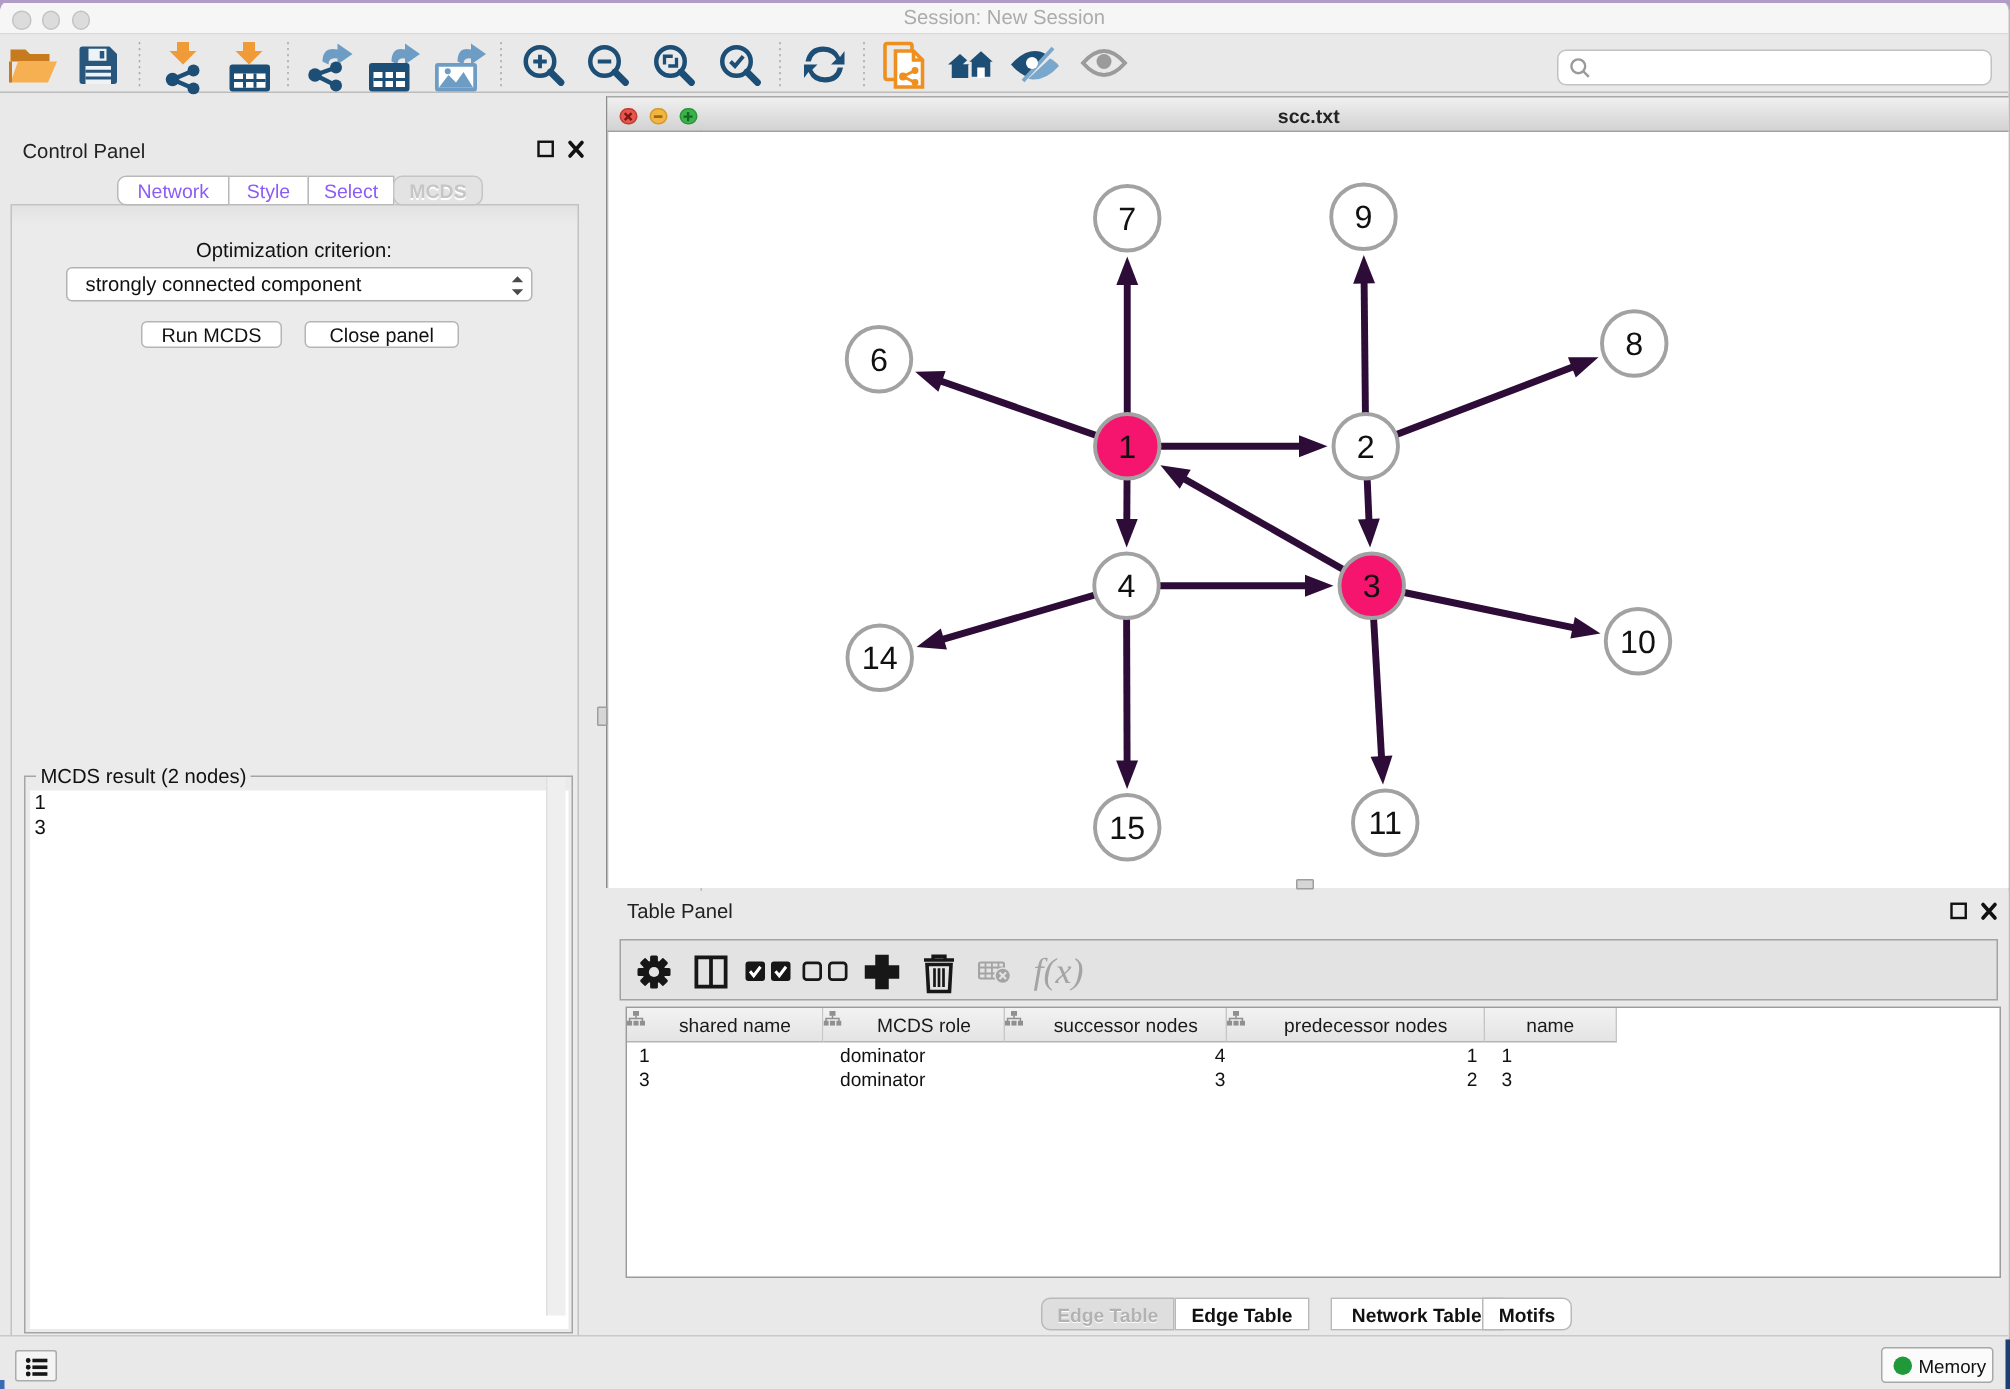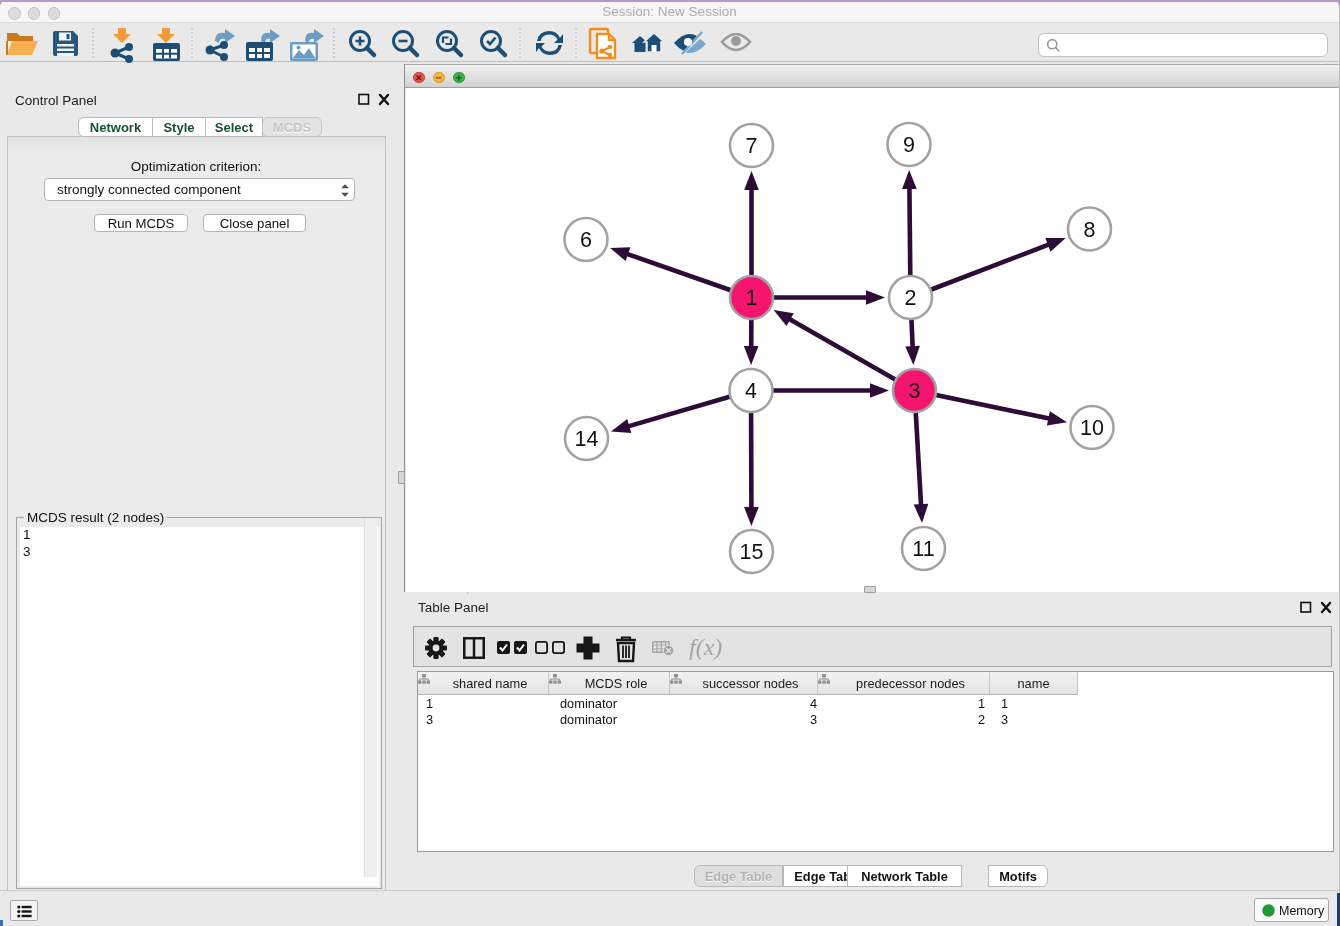--- a/index.html
+++ b/index.html
@@ -9,21 +9,21 @@
 #win { position:absolute; left:0; top:0; right:0; bottom:0; background:#e9e9e9; border-radius:8px 8px 0 0; overflow:hidden; border-right:1px solid #bdbdbd; }
 #purpletop { position:absolute; left:0; top:0; width:100%; height:2px; background:#b19cc7; z-index:60; }
 #titlebar { position:absolute; left:0; top:0; width:100%; height:23px; background:#f6f6f6; border-bottom:1px solid #d9d9d9; }
 .tl { position:absolute; top:7px; width:12.5px; height:12.5px; border-radius:50%; background:#dcdcdc; border:1px solid #c3c3c3; }
 #wtitle { position:absolute; top:4px; left:0; width:100%; text-align:center; font-size:13.5px; color:#acacac; }
 #toolbar { position:absolute; left:0; top:23px; width:100%; height:39px; background:#e9e9e9; border-bottom:1px solid #bcbcbc; }
 #search { position:absolute; left:1038px; top:10px; width:290px; height:24px; background:#fff; border:1px solid #c2c2c2; border-radius:6px; }
 
 #cpanel { position:absolute; left:0; top:63px; width:468px; height:827px; background:#e9e9e9; border-right:1px solid #bdbdbd;margin-top:20px; }
 #cpbox { position:absolute; left:7px; top:53px; width:379px; height:765px; background:linear-gradient(#e2e2e2, #ebebeb 12px); border:1px solid #c2c2c2; }
-.tab { position:absolute; top:34px; height:20px; background:#fff; border:1px solid #b9b9b9; font-size:13px; font-weight:bold; color:#14532d; text-align:center; line-height:19px; z-index:3; }
+.tab { position:absolute; top:34px; height:20px; background:#fff; border:1px solid #b9b9b9; font-size:13px; font-weight:normal; color:#8b5cf6; text-align:center; line-height:19px; z-index:3; }
 #tab-mcds { background:#e3e3e3; border-radius:6px; color:#c6c6c6; text-shadow:0 1px 0 #fff; border-color:#c5c5c5; font-weight:bold; }
 .btn { position:absolute; background:#fff; border:1px solid #b5b5b5; border-radius:4px; font-size:13.2px; color:#111; text-align:center; }
 #mcdsfield { position:absolute; left:16px; top:434px; width:366px; height:372px; border:1px solid #a5a5a5; }
 #mcdslegend { position:absolute; left:7px; top:-8px; background:#ebebeb; padding:0 3px; font-size:13.5px; color:#111; white-space:nowrap; }
 #mcdstext { position:absolute; left:3px; top:9px; width:359px; height:359px; background:#fff; font-size:13.5px; color:#111; line-height:16.5px; padding-left:3px; }
 #mcdsscroll { position:absolute; right:4px; top:0px; width:13px; height:359px; background:#efefef; border-left:1px solid #e0e0e0; }
 
 #netwin { position:absolute; left:404px; top:64px; width:936px; height:528px; border-left:1px solid #8d8d8d; }
 #nettitle { position:absolute; left:0; top:0; width:100%; height:24px; background:linear-gradient(#f0f0f0,#d2d2d2); border-bottom:1px solid #9f9f9f; border-top:1px solid #a9a9a9; }
 .mtl { position:absolute; top:6.5px; width:11.5px; height:11.5px; border-radius:50%; }
@@ -212,20 +212,21 @@
       <div class="mtl" style="left:28px;background:#f3b440;border:1px solid #d29a2d;">
           <svg width="9.5" height="9.5" viewBox="0 0 10 10" style="display:block;">
             <path d="M2 5 H8" stroke="#9a6a14" stroke-width="1.8"></path>
           </svg>
         </div>
       <div class="mtl" style="left:48px;background:#3db24c;border:1px solid #2a9639;">
           <svg width="9.5" height="9.5" viewBox="0 0 10 10" style="display:block;">
             <path d="M5 1.8 V8.2 M1.8 5 H8.2" stroke="#136b22" stroke-width="1.7"></path>
           </svg>
         </div>
+      <div style="position:absolute;top:5px;width:100%;text-align:center;font-size:13px;font-weight:700;color:#222;">scc.txt</div>
     </div>
     <div id="netcanvas">
     <svg width="935" height="503" viewBox="0 0 935 503" font-family="Liberation Sans, sans-serif">
       <g stroke="#2d0c37" stroke-width="4.6">
         <line x1="345.5" y1="209.5" x2="345.5" y2="100.0"></line>
         <line x1="345.5" y1="209.5" x2="220.1" y2="165.6"></line>
         <line x1="345.5" y1="209.5" x2="462.0" y2="209.5"></line>
         <line x1="345.5" y1="209.5" x2="345.2" y2="260.0"></line>
         <line x1="504.5" y1="209.5" x2="503.4" y2="99.0"></line>
         <line x1="504.5" y1="209.5" x2="643.8" y2="156.2"></line>
@@ -391,21 +392,21 @@
       <div class="trow" style="left:0;top:40px;width:100%;">
         <span style="position:absolute;left:8px;">3</span>
         <span style="position:absolute;left:142px;">dominator</span>
         <span style="position:absolute;left:252px;width:147px;text-align:right;">3</span>
         <span style="position:absolute;left:400px;width:167px;text-align:right;">2</span>
         <span style="position:absolute;left:583px;">3</span>
       </div>
     </div>
     <div class="btab" id="btab-node" style="left:290px;width:89px;border-radius:6px 0 0 6px;background:#dedede;color:#b2b2b2;text-shadow:0 1px 0 #fff;font-weight:700;">Edge Table</div>
     <div class="btab" style="left:379px;width:90px;">Edge Table</div>
-    <div class="btab" style="left:443px;width:115px;">Network Table</div>
+    <div class="btab" style="left:483px;width:115px;">Network Table</div>
     <div class="btab" style="left:584px;width:60px;border-radius:0 6px 6px 0;">Motifs</div>
   </div>
   <div id="statusbar">
     <div id="listbtn">
       <svg style="position:absolute;left:6px;top:3.5px;" width="15" height="13" viewBox="0 0 15 13">
         <g fill="#171717">
           <circle cx="1.8" cy="2" r="1.6"></circle>
             <circle cx="1.8" cy="6.5" r="1.6"></circle>
             <circle cx="1.8" cy="11" r="1.6"></circle>
           <rect x="4.6" y="0.8" width="10" height="2.4"></rect>

